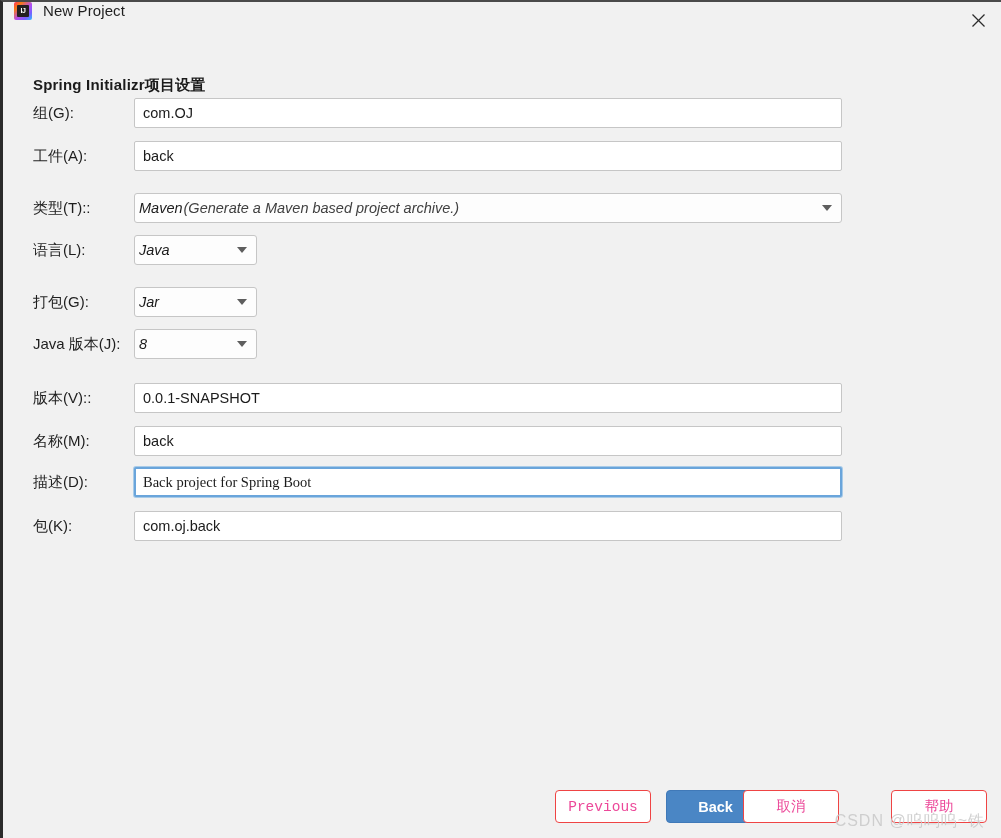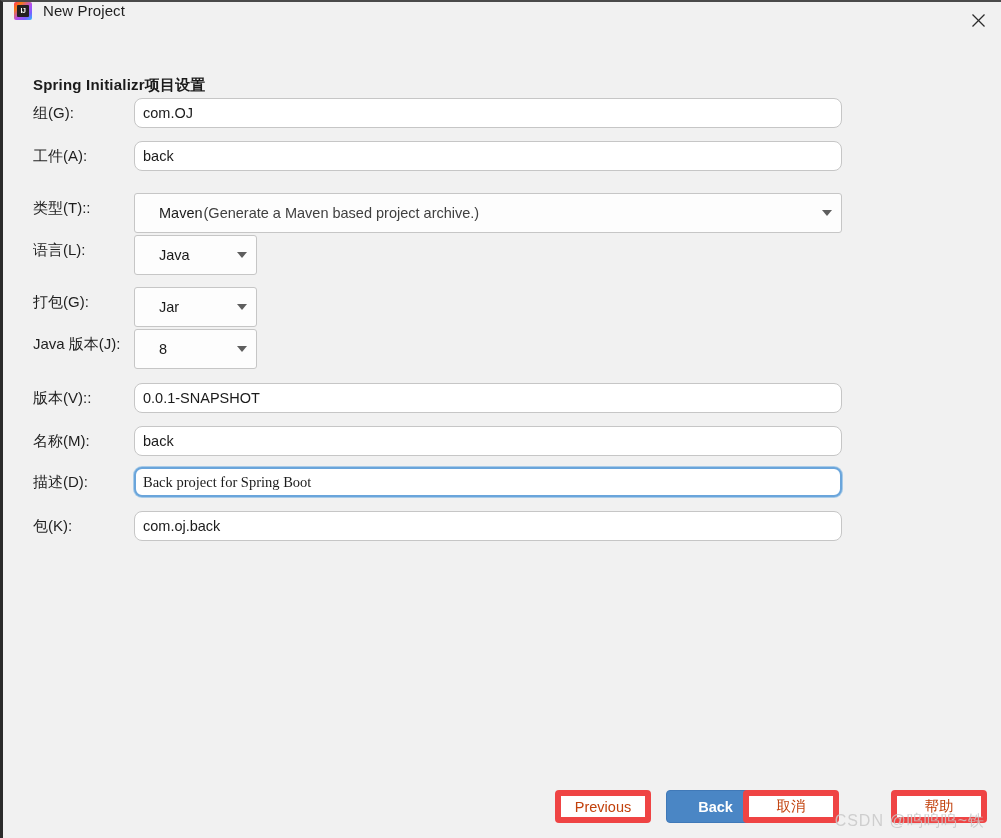--- a/index.html
+++ b/index.html
@@ -119,51 +119,52 @@
     white-space: nowrap;
   }
   .field {
     position: absolute;
     left: 131px;
     top: 0;
     height: 30px;
     box-sizing: border-box;
     background: #ffffff;
     border: 1px solid #c6c6c6;
-    border-radius: 8px;
+    border-radius: 2px;
     display: flex;
     align-items: center;
     padding: 0 8px;
     font-size: 14.5px;
     color: #1b1b1b;
     cursor: text;
   }
   .field.wide { width: 708px; }
   .field.focused {
     border: 2px solid #6aa5db;
     box-shadow: 0 0 0 1px #a8cbe8;
     padding: 0 7px;
     font-family: Liberation Serif, serif;
   }
 
   .combo {
     position: absolute;
     left: 131px;
     top: 0;
-    height: 40px;
+    height: 30px;
     box-sizing: border-box;
     background: #fdfdfd;
     border: 1px solid #c6c6c6;
     border-radius: 3px;
     display: flex;
     align-items: center;
-    padding: 0 24px;
+    padding: 0 4px;
     font-size: 14.5px;
     color: #1b1b1b;
     cursor: pointer;
+    font-style: italic;
   }
   .combo.wide { width: 708px; }
   .combo.narrow { width: 123px; }
   .combo .caret {
     position: absolute;
     right: 9px;
     top: 50%;
     transform: translateY(-50%);
     width: 0; height: 0;
     border-left: 5px solid transparent;
@@ -188,22 +189,23 @@
     border-radius: 4px;
     display: flex;
     align-items: center;
     justify-content: center;
     font-size: 14.5px;
     cursor: pointer;
     user-select: none;
   }
   .btn.secondary {
     background: #ffffff;
-    border: 6px solid #ef4444;
-    color: #c2410c;
+    border: 1px solid #ef4444;
+    color: #ec4899;
+    font-family: Liberation Mono, monospace;
   }
   .btn.primary {
     background: #4a86c5;
     border: 1px solid #4079b8;
     color: #ffffff;
     font-weight: bold;
   }
   #btn-previous { left: 552px; width: 96px; }
   #btn-next     { left: 663px; width: 99px; }
   #btn-cancel   { left: 740px; width: 96px; }

